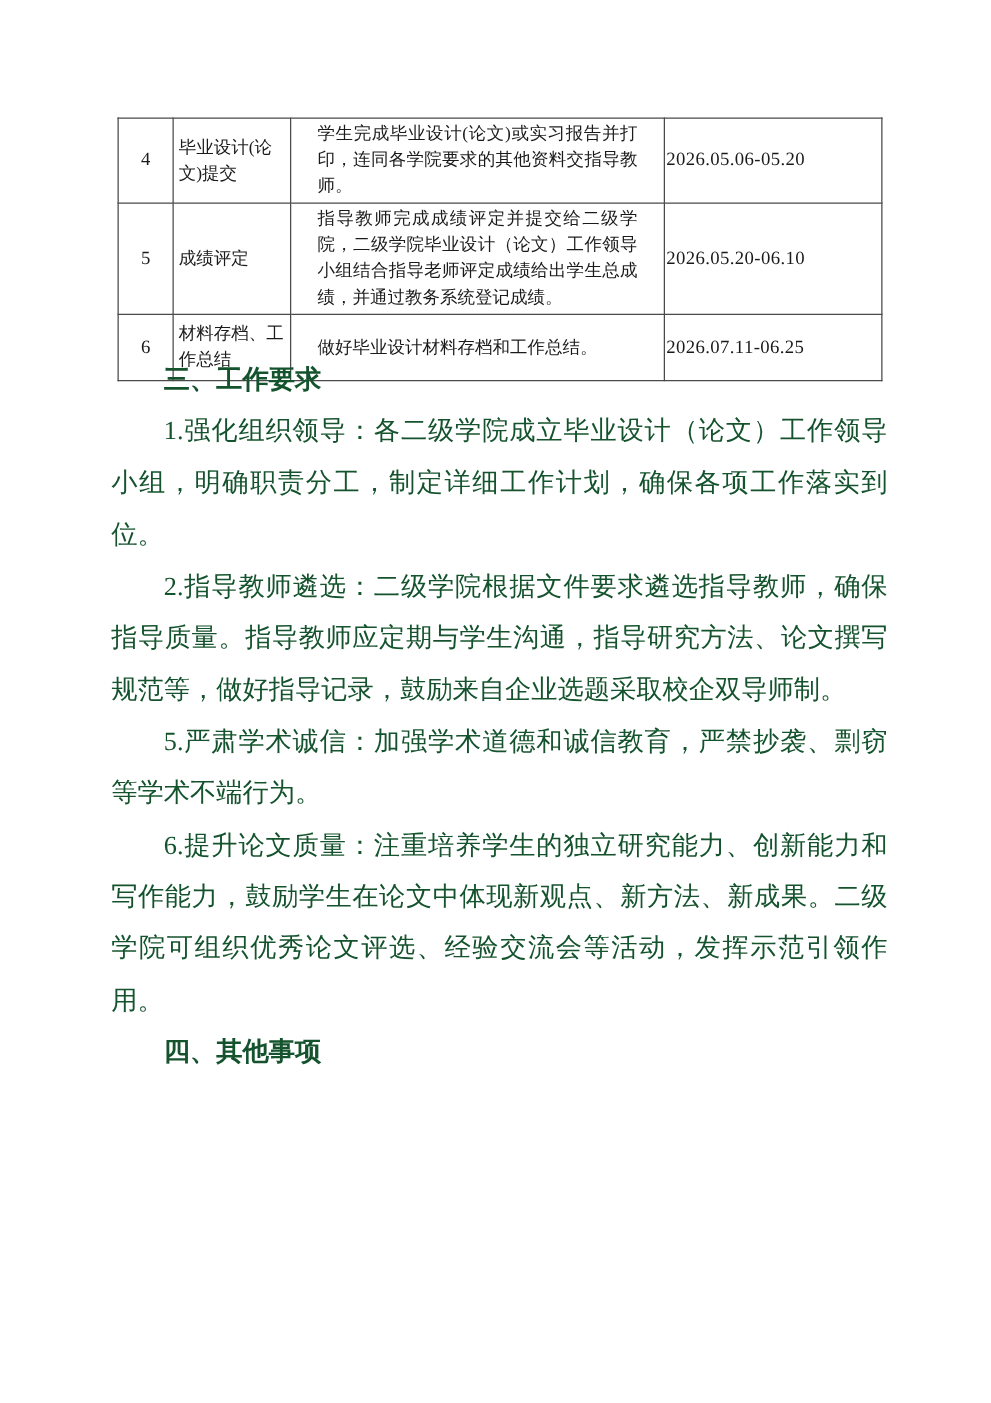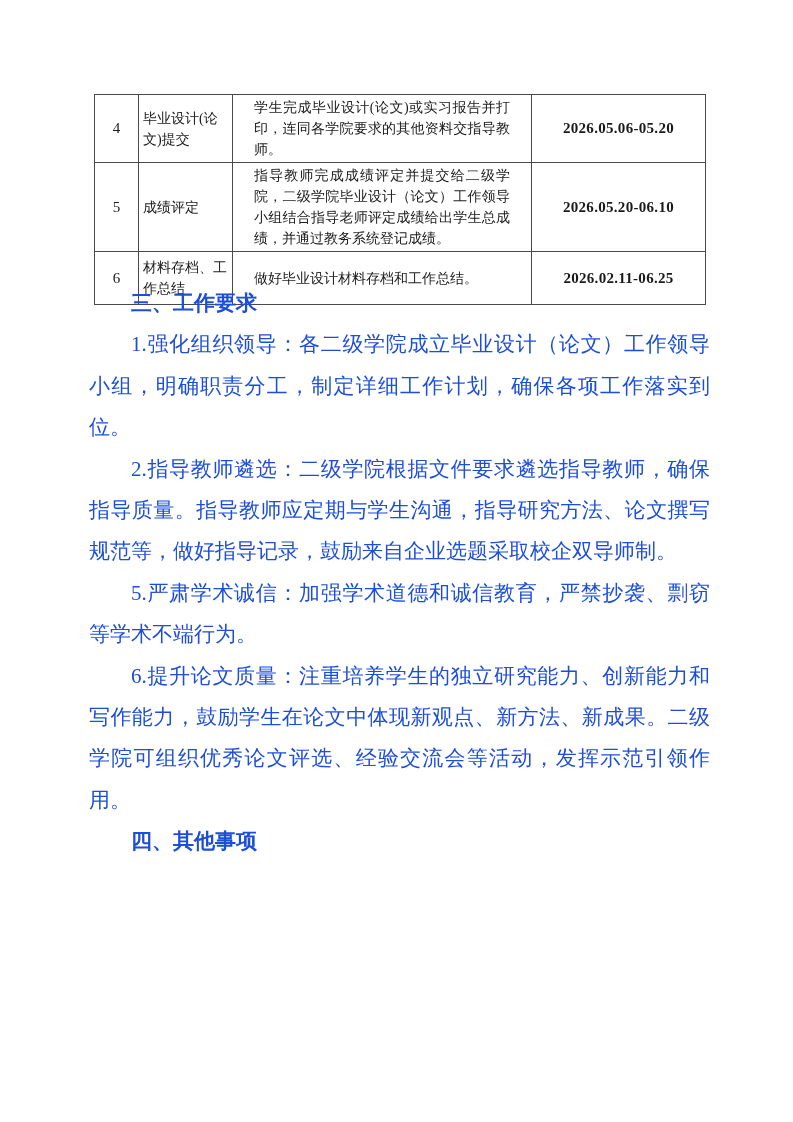--- a/index.html
+++ b/index.html
@@ -28,31 +28,31 @@
     vertical-align: middle;
     line-height: 21px;
     overflow: hidden;
   }
   .row-4 { height: 46px; }
   .row-5 { height: 87px; }
   .row-6 { height: 53px; }
   .td-num   { text-align: center; font-size: 15px; }
   .td-task  { text-align: left; padding: 2px 4px; }
   .td-desc  { text-align: justify; padding: 2px 21px; }
-  .td-date  { text-align: center; font-size: 15px; letter-spacing: 0.3px; font-weight: bold; }
+  .td-date  { text-align: left; font-size: 15px; letter-spacing: 0.3px; }
   
   .doc-body {
     position: absolute;
     left: 89px;
     top: 283px;
     width: 621px;
     font-size: 21px;
     line-height: 41.4px;
     text-align: justify;
-    color: #1d4ed8;
+    color: #14532d;
   }
   .sec-heading {
     margin: 0;
     font-size: 21px;
     font-weight: bold;
     text-indent: 2em;
     text-align: left;
   }
   .item-para {
     margin: 0;
@@ -82,21 +82,21 @@
       <tr class="row-5">
         <td class="td-num">5</td>
         <td class="td-task">成绩评定</td>
         <td class="td-desc">指导教师完成成绩评定并提交给二级学院，二级学院毕业设计（论文）工作领导小组结合指导老师评定成绩给出学生总成绩，并通过教务系统登记成绩。</td>
         <td class="td-date">2026.05.20-06.10</td>
       </tr>
       <tr class="row-6">
         <td class="td-num">6</td>
         <td class="td-task">材料存档、工作总结</td>
         <td class="td-desc">做好毕业设计材料存档和工作总结。</td>
-        <td class="td-date">2026.02.11-06.25</td>
+        <td class="td-date">2026.07.11-06.25</td>
       </tr>
     </tbody>
   </table>
 
   <div class="doc-body">
 
     <h3 class="sec-heading">三、工作要求</h3>
 
     <p class="item-para"><b class="item-lead">1.强化组织领导：</b><span>各二级学院成立毕业设计（论文）工作领导小组，明确职责分工，制定详细工作计划，确保各项工作落实到位。</span></p>
 

